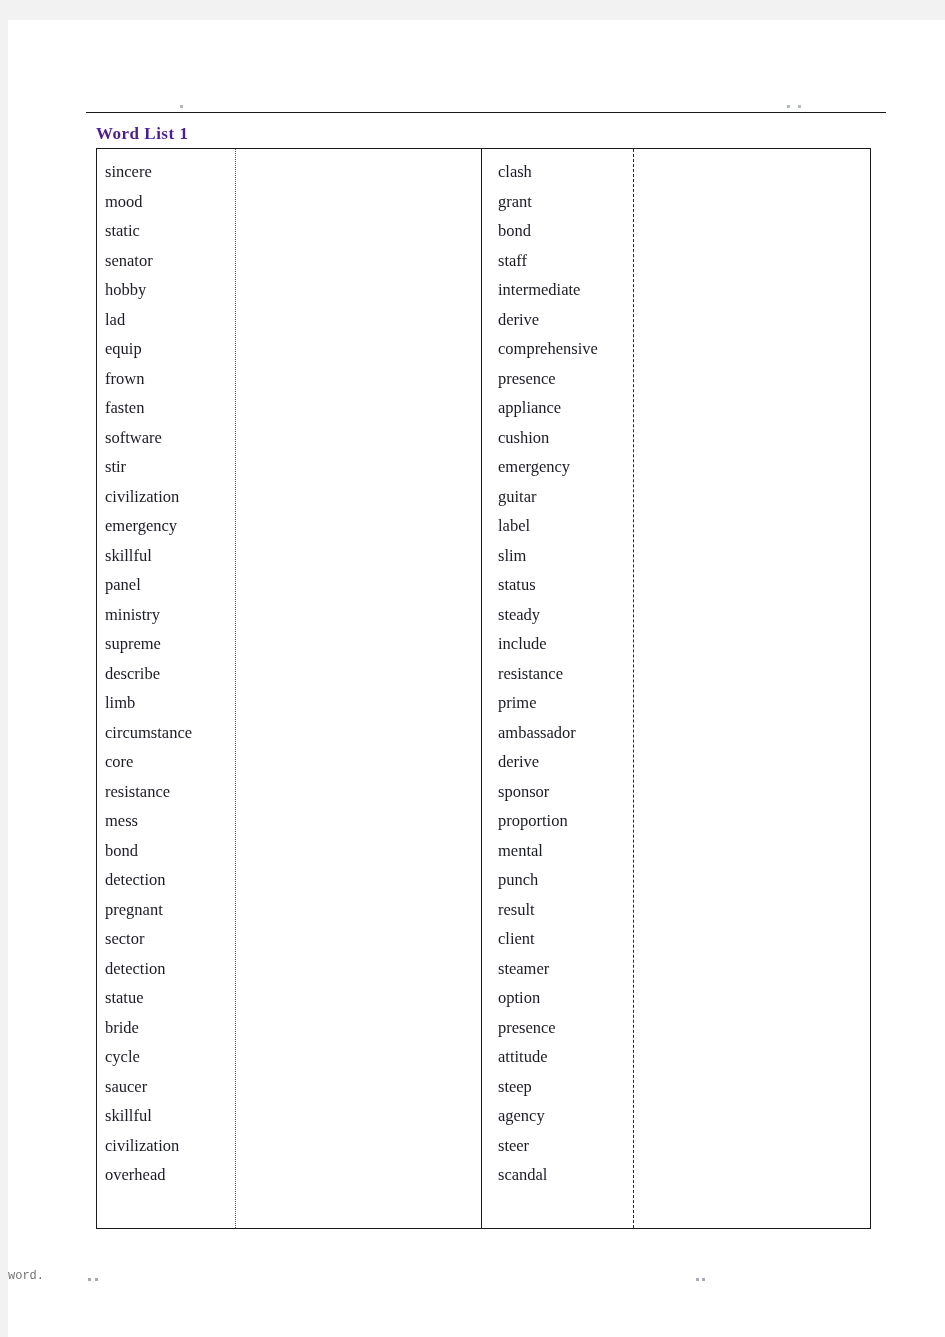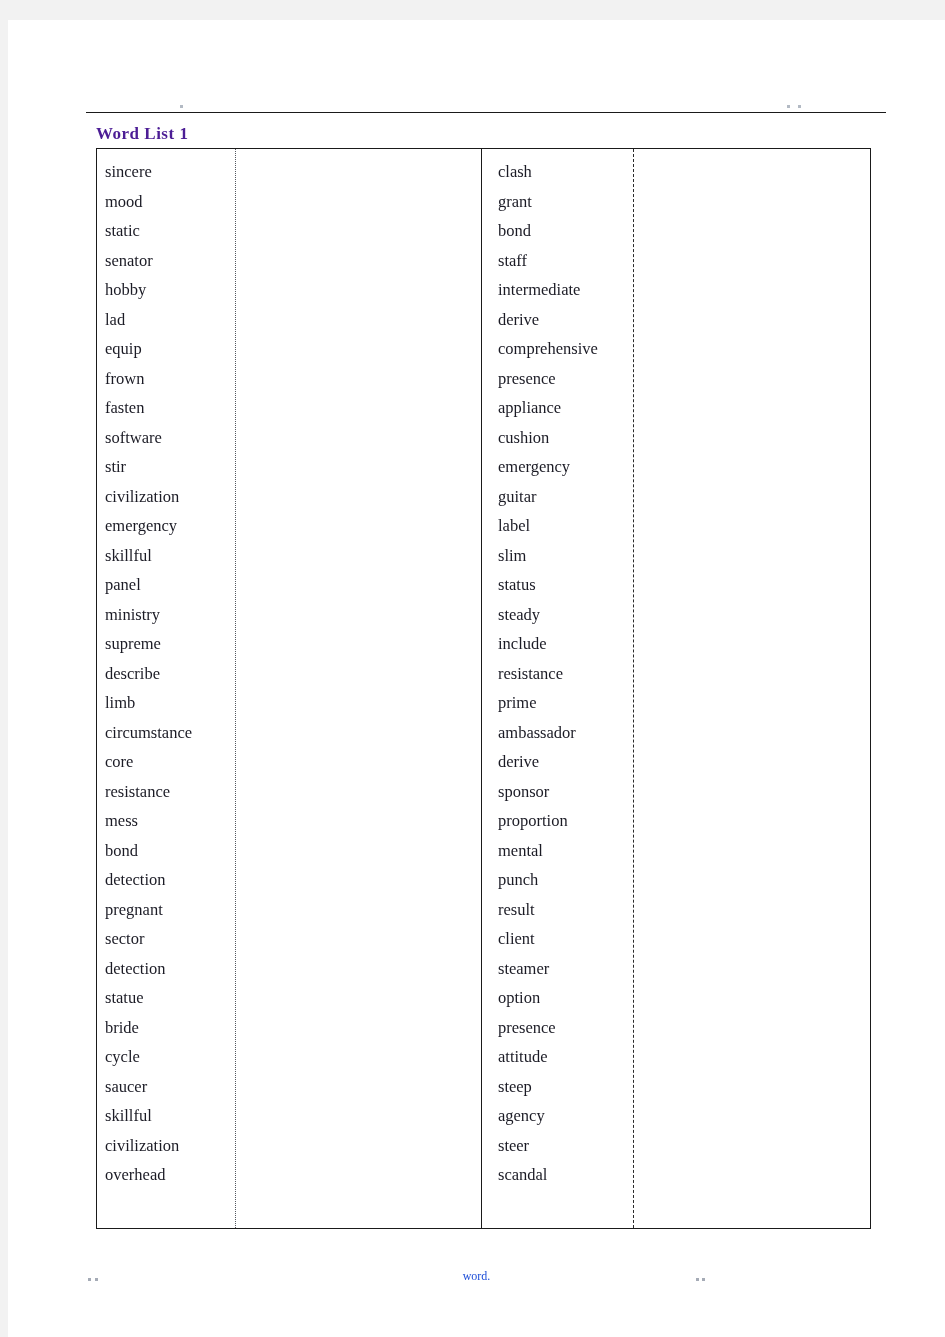--- a/index.html
+++ b/index.html
@@ -95,24 +95,23 @@
     left: 0;
     top: 1249px;
     width: 937px;
     height: 20px;
   }
   .footer-center {
     position: absolute;
     left: 0;
     top: 0;
     width: 937px;
-    text-align: center;
-    font-family: Liberation Serif, serif;
+    font-family: Liberation Mono, monospace;
     font-size: 12px;
-    color: #1d4ed8;
+    color: #737373;
   }
   .footer-dot {
     position: absolute;
     width: 3px;
     height: 3px;
     background: #8e96a4;
     opacity: 0.8;
   }
 </style>
 </head>

